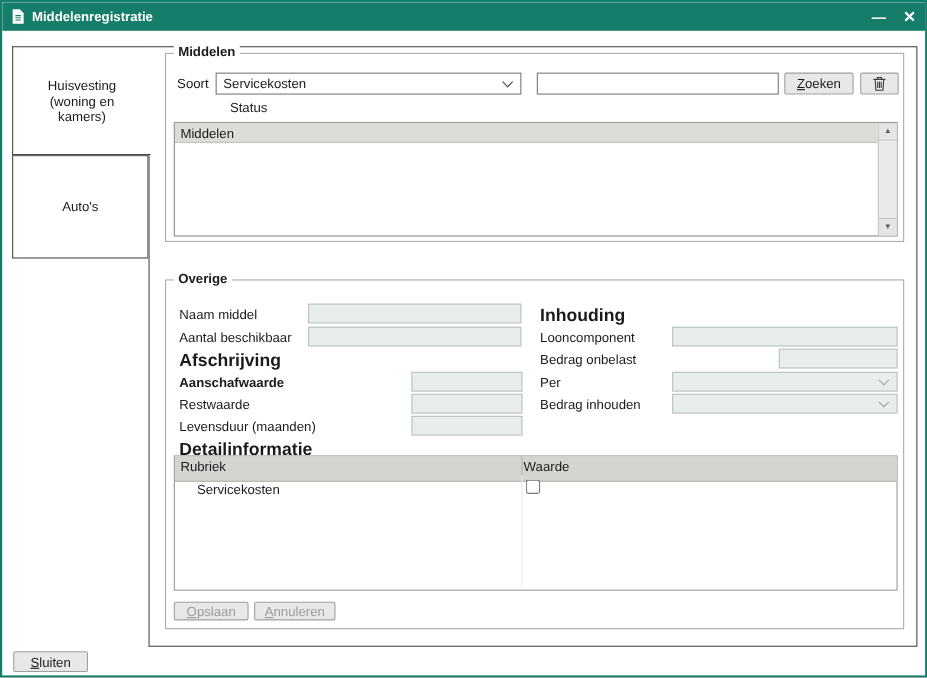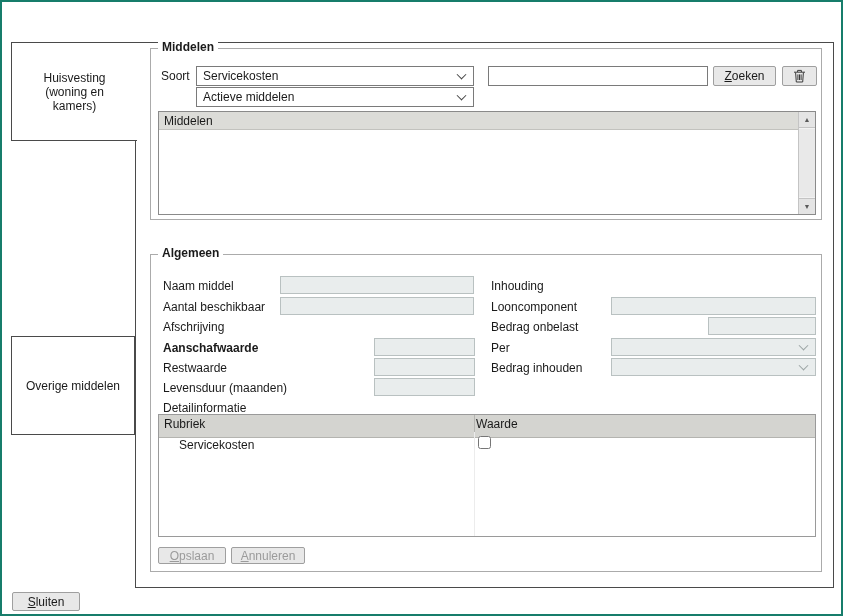--- a/index.html
+++ b/index.html
@@ -37,21 +37,21 @@
   }
 
   .groupbox { position:absolute; border:1px solid #ababab; background:#fff; z-index:3; }
   .legend {
     position:absolute; top:-9px; left:7px; background:#fff; padding:0 4px;
     font-weight:bold; font-size:12px;
   }
   .fs-middelen { left:148px; top:46px; width:672px; height:172px; }
   .fs-algemeen { left:148px; top:252px; width:672px; height:318px; }
   .lbl { position:absolute; font-size:12px; white-space:nowrap; }
-  .hdr { position:absolute; font-size:12px; font-weight:normal; white-space:nowrap; }
+  .hdr { position:absolute; font-size:16px; font-weight:bold; white-space:nowrap; }
 
   .combo {
     position:absolute; background:#fff; border:1px solid #7a7a7a;
     display:flex; align-items:center; padding:0 20px 0 6px; font-size:12px;
     white-space:nowrap; overflow:hidden; cursor:default;
   }
   .combo .chev {
     position:absolute; right:8px; top:50%; width:7px; height:7px;
     border-right:1.4px solid #444; border-bottom:1.4px solid #444;
     transform:translateY(-70%) rotate(45deg);
@@ -109,26 +109,39 @@
   .dt-row-text { position:absolute; left:20px; top:23px; }
   .dt-check { position:absolute; left:319px; top:21px; width:13px; height:13px; }
 
   .doc-icon svg, .trash-wrap svg { display:block; }
 </style>
 </head>
 <body>
 
 <div class="window">
 
+  <div class="titlebar">
+    <span class="doc-icon">
+      <svg width="11" height="14" viewBox="0 0 11 14">
+        <path d="M0.5 0.5 H7 L10.5 4 V13.5 H0.5 Z" fill="#ffffff"></path>
+        <path d="M3 6.2 H8 M3 8.2 H8 M3 10.2 H8" stroke="#177d6b" stroke-width="1" fill="none"></path>
+      </svg>
+    </span>
+    <span class="title">Middelenregistratie</span>
+    <span class="controls">
+      <span class="min">—</span>
+      <span class="close">×</span>
+    </span>
+  </div>
 
   <div class="tab tab-1 active">
     <span>Huisvesting (woning en kamers)</span>
   </div>
-  <div class="tab tab-4">
-    <span>Overige middelen</span>
+  <div class="tab tab-2">
+    <span>Auto's</span>
   </div>
 
   <div class="panel"></div>
 
   <div class="groupbox fs-middelen">
     <span class="legend">Middelen</span>
 
     <span class="lbl" style="left:10px; top:20px;">Soort</span>
     <div class="combo" style="left:45px; top:17px; width:278px; height:20px;">
       <span>Servicekosten</span>
@@ -141,44 +154,40 @@
 
     <div class="btn trash-wrap" style="left:631px; top:17px; width:35px; height:20px;">
       <span>
         <svg width="13" height="14" viewBox="0 0 13 14">
           <path d="M1 3.2 H12 M4.6 3 V1.4 H8.4 V3 M2.6 3.5 L3.3 13 H9.7 L10.4 3.5 M4.9 5.4 V11 M6.5 5.4 V11 M8.1 5.4 V11" stroke="#3a3a3a" stroke-width="1" fill="none"></path>
         </svg>
       </span>
     </div>
 
     <span class="lbl" style="left:10px; top:42px;margin-left:48px;">Status</span>
-    <div class="combo" style="left:45px; top:38px; width:278px; height:20px;">
-      <span>Actieve middelen</span>
-      <span class="chev"></span>
-    </div>
 
     <div class="listbox">
       <div class="list-hdr">
         <span>Middelen</span>
       </div>
       <div class="scrollbar">
         <div class="scroll-btn up">▲</div>
         <div class="scroll-thumb"></div>
         <div class="scroll-btn down">▼</div>
       </div>
     </div>
   </div>
 
   <div class="btn accesskey" style="left:155px; top:222px; width:70px; height:17px;"><u>N</u>ieuw</div>
   <div class="btn accesskey disabled" style="left:229px; top:222px; width:72px; height:17px;"><u>W</u>ijzigen</div>
   <div class="btn accesskey disabled" style="left:305px; top:222px; width:80px; height:17px;"><u>V</u>erwijderen</div>
   <div class="btn accesskey disabled" style="left:389px; top:222px; width:72px; height:17px;"><u>A</u>fboeken</div>
 
   <div class="groupbox fs-algemeen">
-    <span class="legend">Algemeen</span>
+    <span class="legend">Overige</span>
 
     <span class="lbl" style="left:12px; top:24px;text-align:center;">Naam middel</span>
     <input class="txt disabled" style="left: 129px; top: 21px; width: 194px; height: 18px;" value="">
 
     <span class="hdr" style="left:340px; top:24px;">Inhouding</span>
 
     <span class="lbl" style="left:12px; top:45px;">Aantal beschikbaar</span>
     <input class="txt disabled" style="left: 129px; top: 42px; width: 194px; height: 18px;" value="">
 
     <span class="lbl" style="left:340px; top:45px;">Looncomponent</span>

